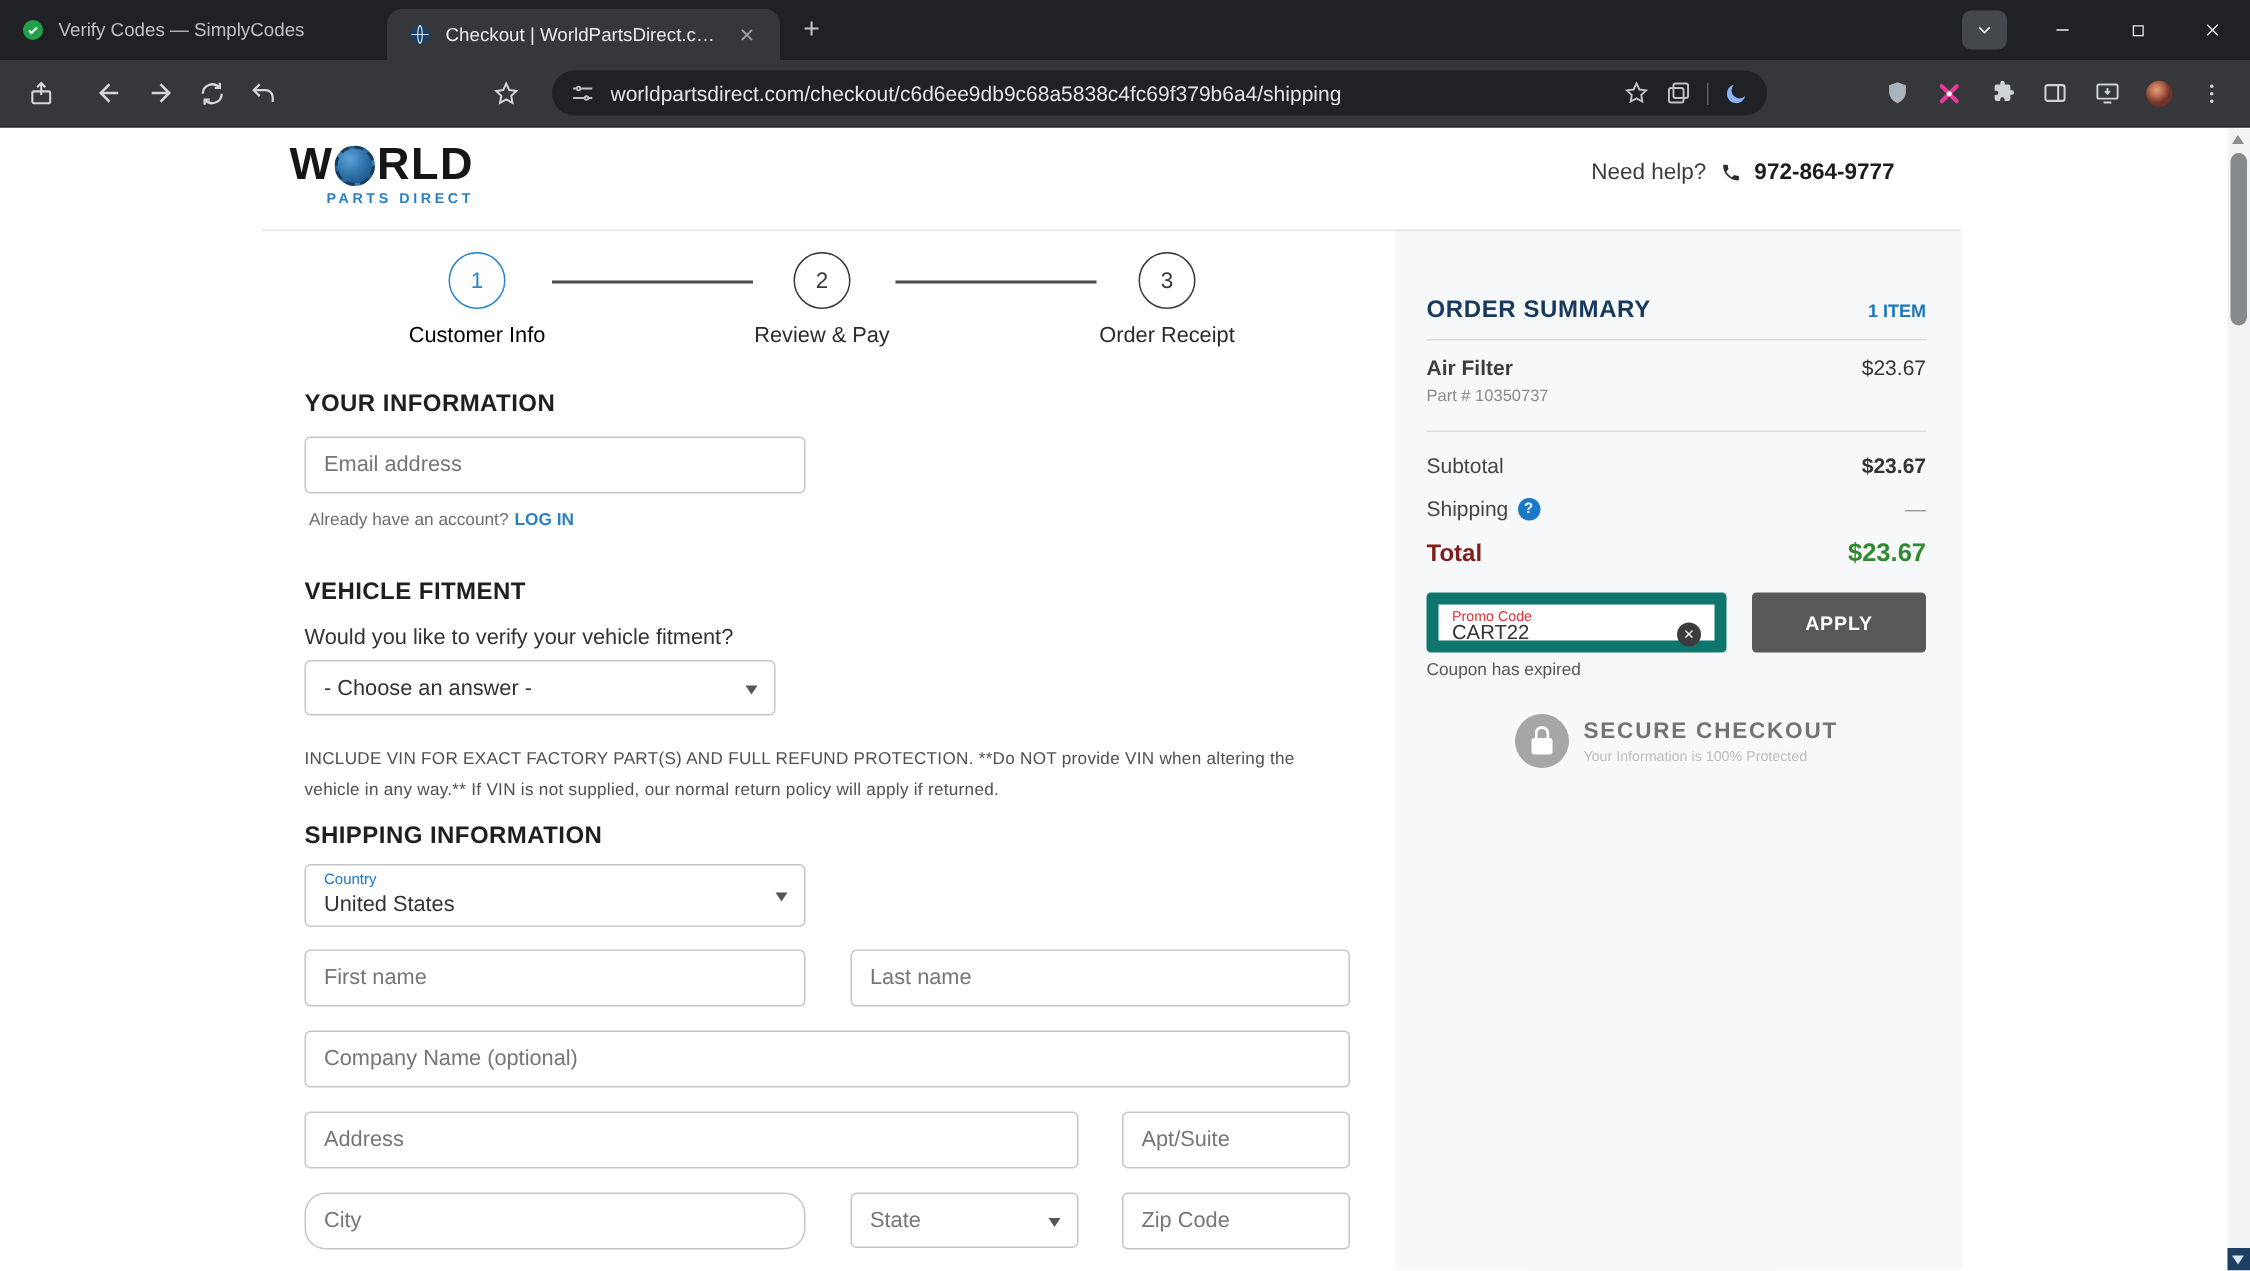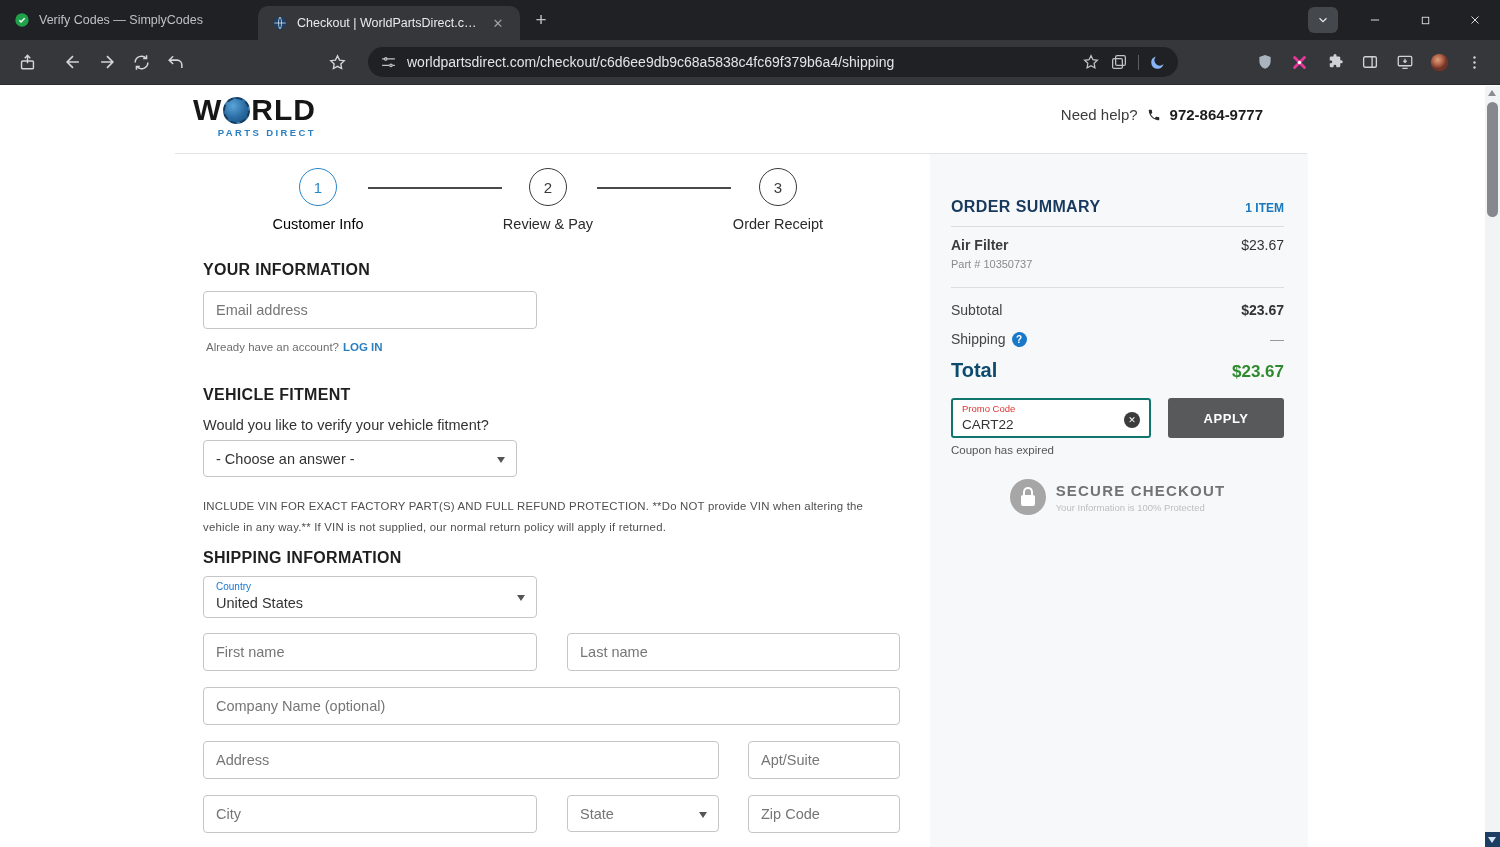--- a/index.html
+++ b/index.html
@@ -119,25 +119,25 @@
   .sub-row { margin-top:14px; }
   .sub-label { font-size:14px; color:#444; }
   .sub-value { font-size:14px; font-weight:bold; color:#333; }
   .ship-row { margin-top:13px; }
   .ship-label-wrap { display:flex; align-items:center; gap:6px; }
   .info-icon { width:15px; height:15px; border-radius:50%; background:#1a78c8; color:#fff;
                font-size:10px; font-weight:bold; display:flex; align-items:center; justify-content:center; }
   .info-icon::before { content:"?"; }
   .ship-value { font-size:14px; color:#999; }
   .total-row { margin-top:12px; }
-  .total-label { font-size:20px; font-weight:bold; color:#0c4a6e; }
+  .total-label { font-size:16px; font-weight:bold; color:#7f1d1d; }
   .total-value { font-size:17px; font-weight:bold; color:#2f8a2f; }
 
   .promo-row { margin-top:16px; display:flex; justify-content:space-between; }
-  .promo-box { position:relative; width:200px; height:40px; border:2px solid #0f766e;
+  .promo-box { position:relative; width:200px; height:40px; border:8px solid #0f766e;
                border-radius:3px; background:#fff; }
   .promo-label { position:absolute; top:3px; left:9px; font-size:9.5px; color:#d33; }
   .promo-input { position:absolute; left:0; top:0; width:100%; height:100%; border:none;
                  background:transparent; padding:13px 28px 0 9px; font-size:13.5px; color:#333;
                  font-family:"Liberation Sans", sans-serif; outline:none; }
   .promo-clear { position:absolute; right:9px; top:12px; width:16px; height:16px; border-radius:50%;
                  background:#3c3c3c; color:#fff; font-size:9px; display:flex; align-items:center;
                  justify-content:center; }
   .promo-clear::before { content:"✕"; }
   .apply-btn { width:116px; height:40px; background:#58595b; color:#fff; border:none;
@@ -412,21 +412,21 @@
       <div class="form-row" style="margin-top:15px;gap:30px">
         <input class="txt" style="width: 334px;" placeholder="First name">
         <input class="txt" style="width: 333px;" placeholder="Last name">
       </div>
       <input class="txt" style="width: 697px; margin-top: 16px;" placeholder="Company Name (optional)">
       <div class="form-row" style="margin-top:16px;gap:29px">
         <input class="txt" style="width: 516px;" placeholder="Address">
         <input class="txt" style="width: 152px;" placeholder="Apt/Suite">
       </div>
       <div class="form-row" style="margin-top:16px">
-        <input class="txt" style="width: 334px;" placeholder="City">
+        <input class="txt" style="width: 334px; border-radius: 14px;" placeholder="City">
         <div class="selectbox" style="width:152px;margin-left:30px">
           <span class="placeholder-tone">State</span>
           <span class="chev"></span>
         </div>
         <input class="txt" style="width: 152px; margin-left: 29px;" placeholder="Zip Code">
       </div>
       <div class="cutoff-input" style="margin-top:16px"></div>
     </div>
   </div>
 

